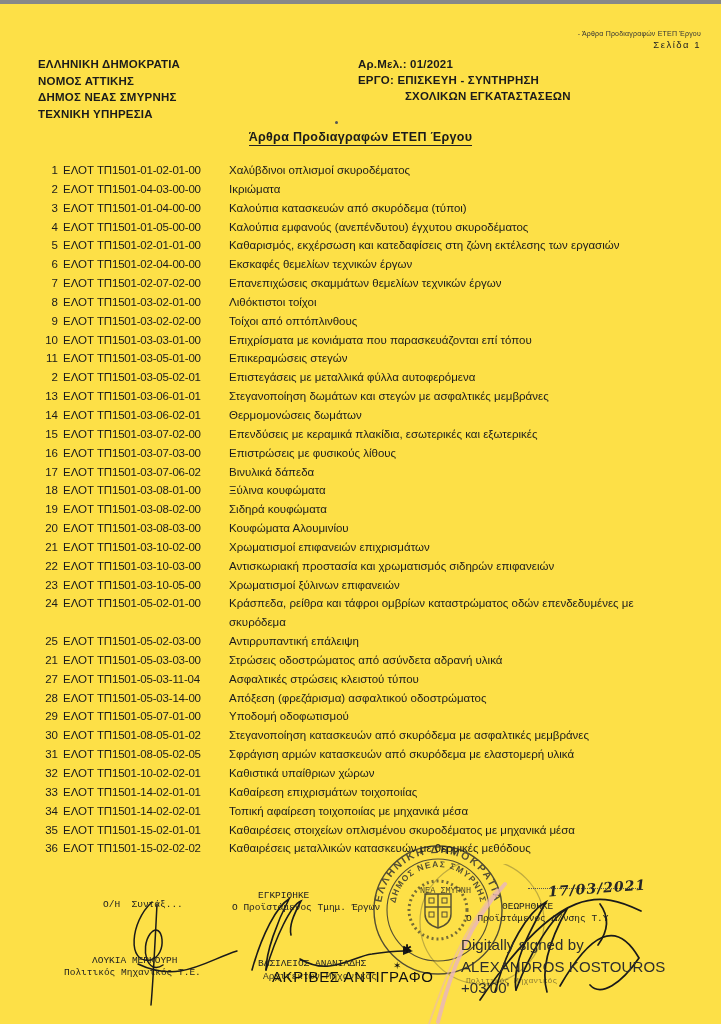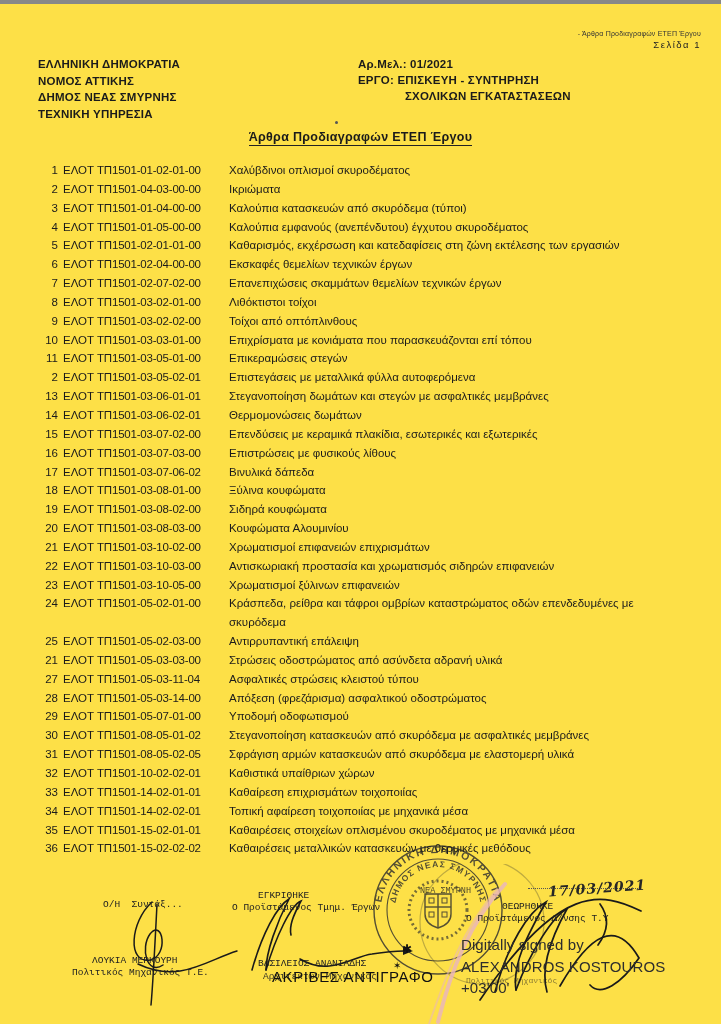--- a/index.html
+++ b/index.html
@@ -21,21 +21,21 @@
   .spec-row{display:flex;}
   .col-num{width:22px;text-align:right;flex:none;}
   .col-org{width:34px;margin-left:5px;flex:none;}
   .col-code{width:132px;flex:none;letter-spacing:-.2px;}
   .col-desc{flex:1;}
   
   .sig-label{position:absolute;font-family:"Liberation Mono","DejaVu Sans Mono",monospace;
              font-size:9.5px;color:#222;white-space:pre;z-index:4;text-align:right;}
   .lab-drafter{left:103px;top:895px;}
   .lab-left-name{left:92px;top:951px;}
-  .lab-left-title{left:72px;top:963px;}
+  .lab-left-title{left:64px;top:963px;}
   .lab-approved{left:258px;top:886px;}
   .lab-center-role{left:232px;top:898px;}
   .lab-center-name{left:258px;top:954px;}
   .lab-center-title{left:263px;top:967px;opacity:.9;}
   .lab-place{left:420px;top:882px;font-size:8.5px;opacity:.8;}
   .lab-reviewed{left:502px;top:897px;}
   .lab-right-role{left:466px;top:909px;}
   .lab-right-title{left:466px;top:972px;font-size:8px;opacity:.55;}
   .dotted-line{position:absolute;left:528px;top:884px;width:112px;border-bottom:1.6px dotted #555;z-index:3;}
   .hand-date{position:absolute;left:548px;top:876px;z-index:4;

